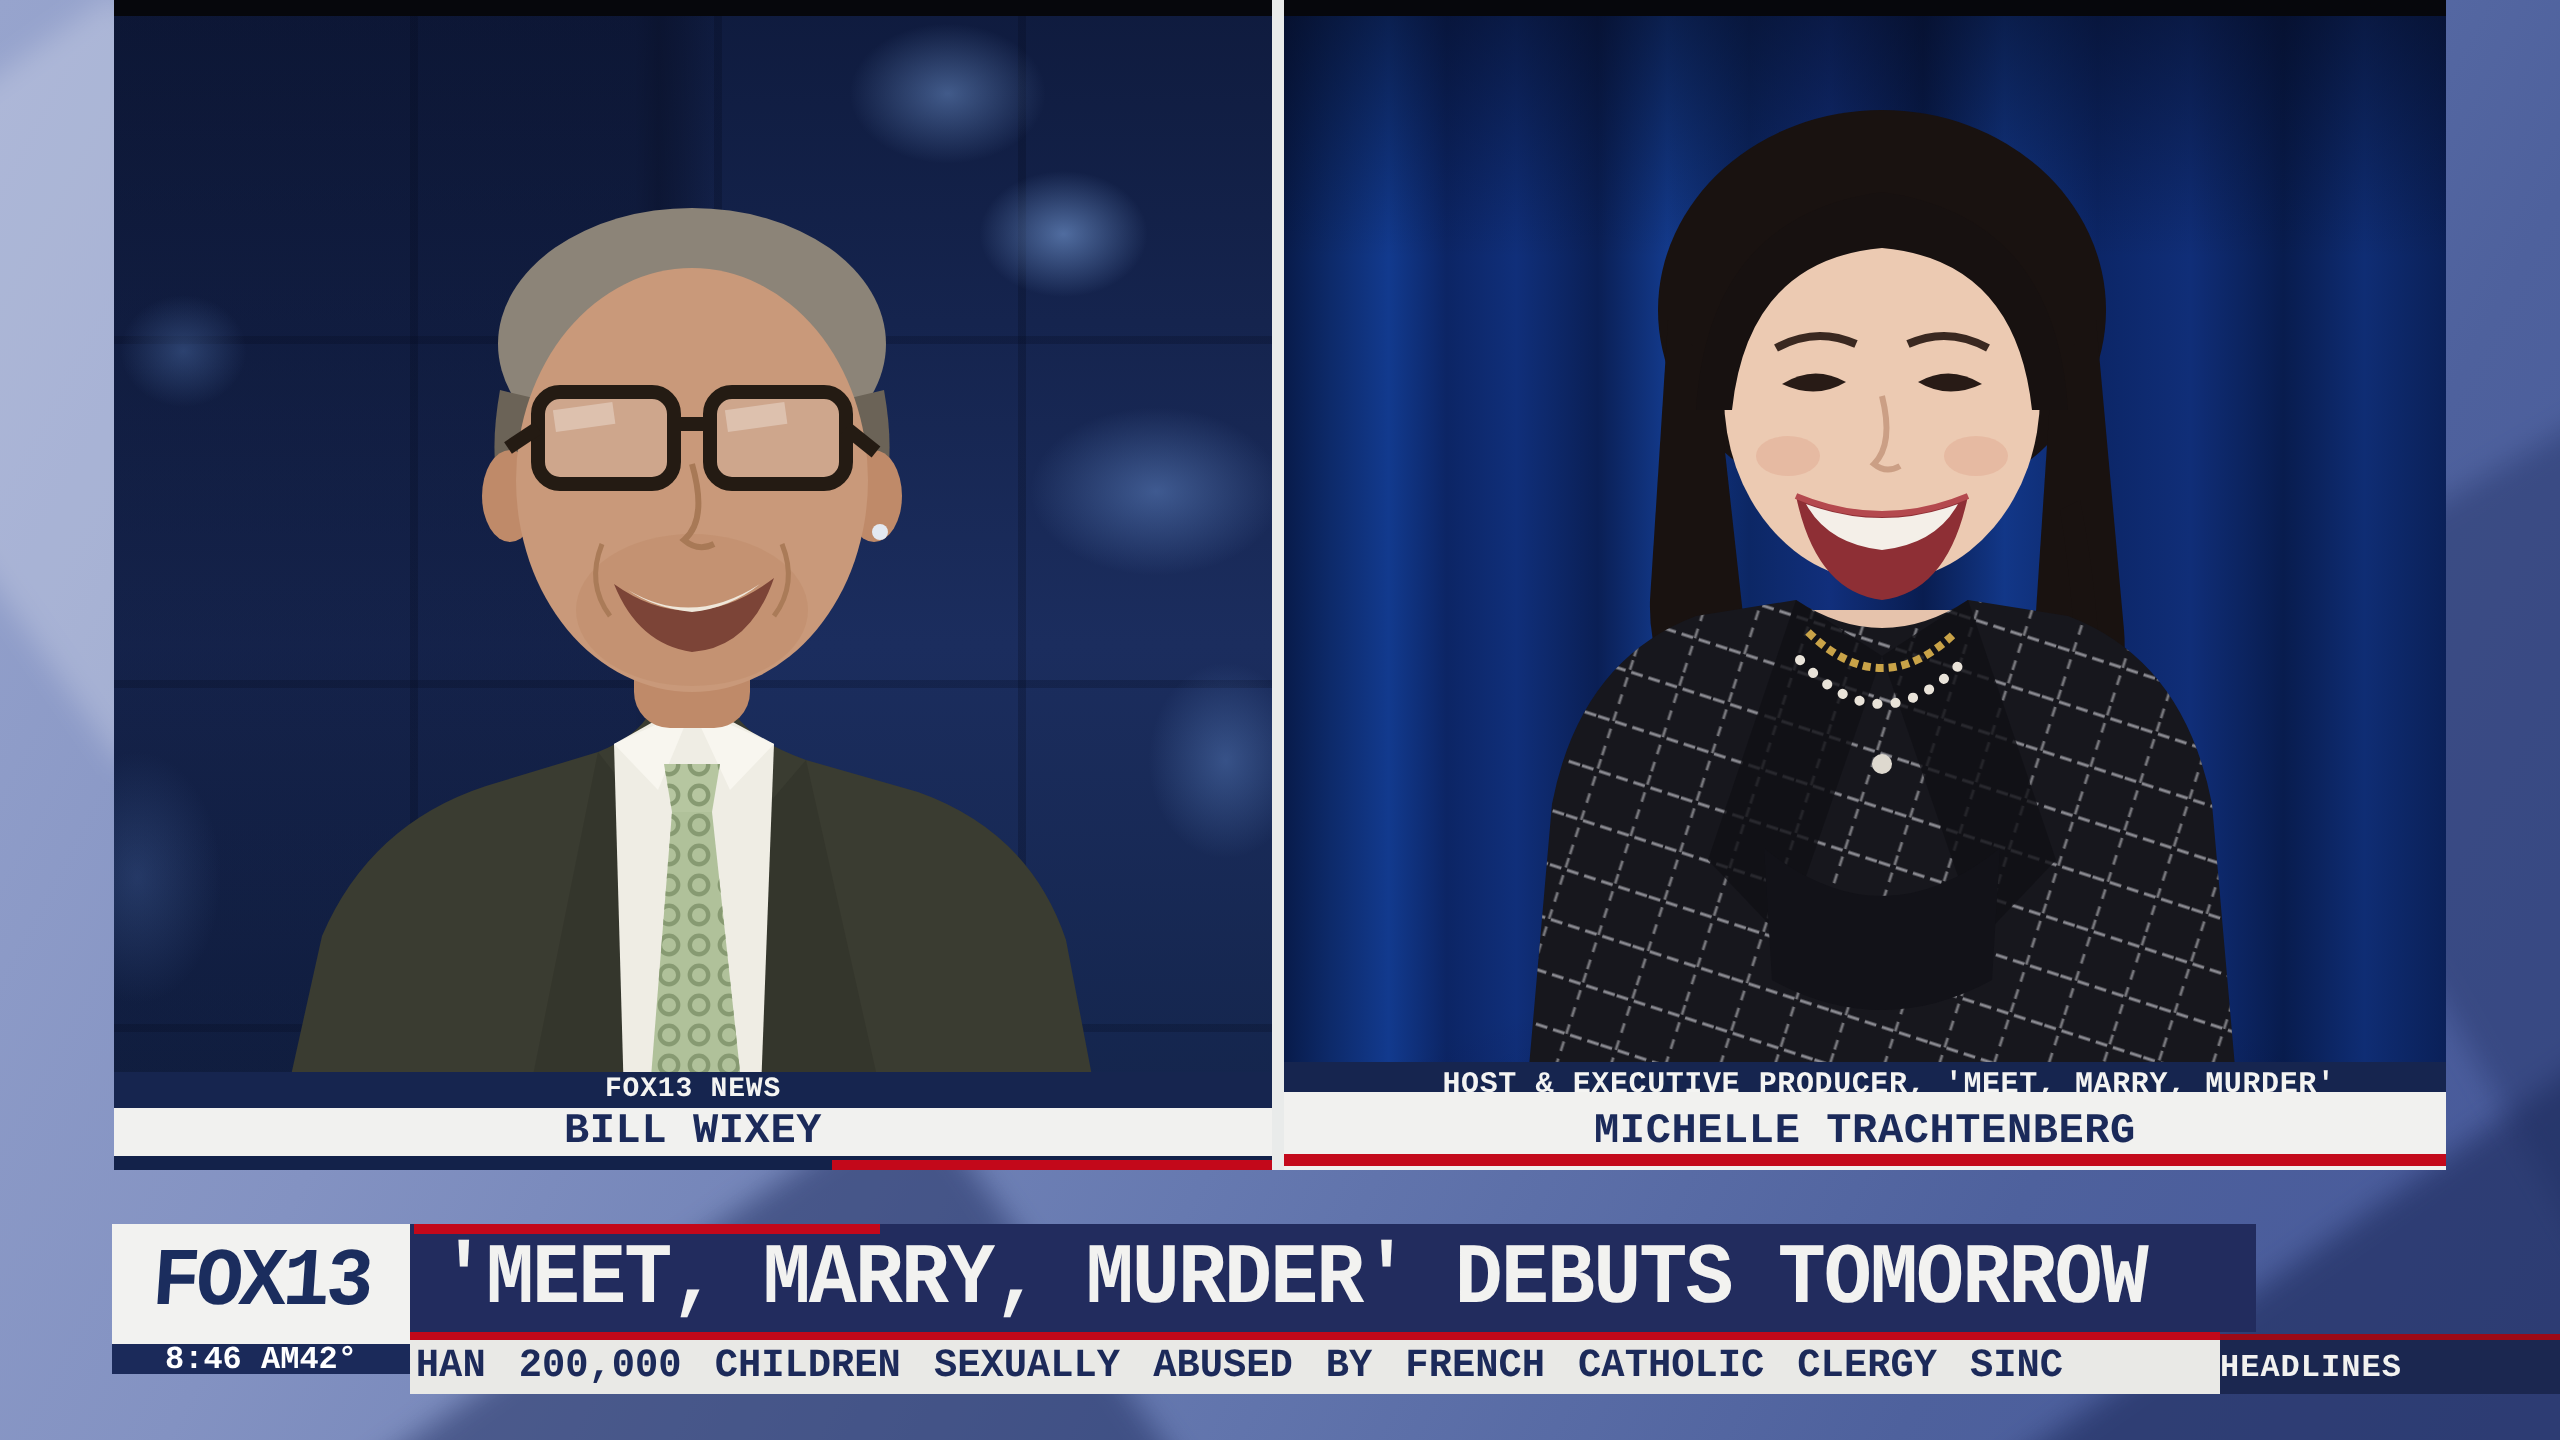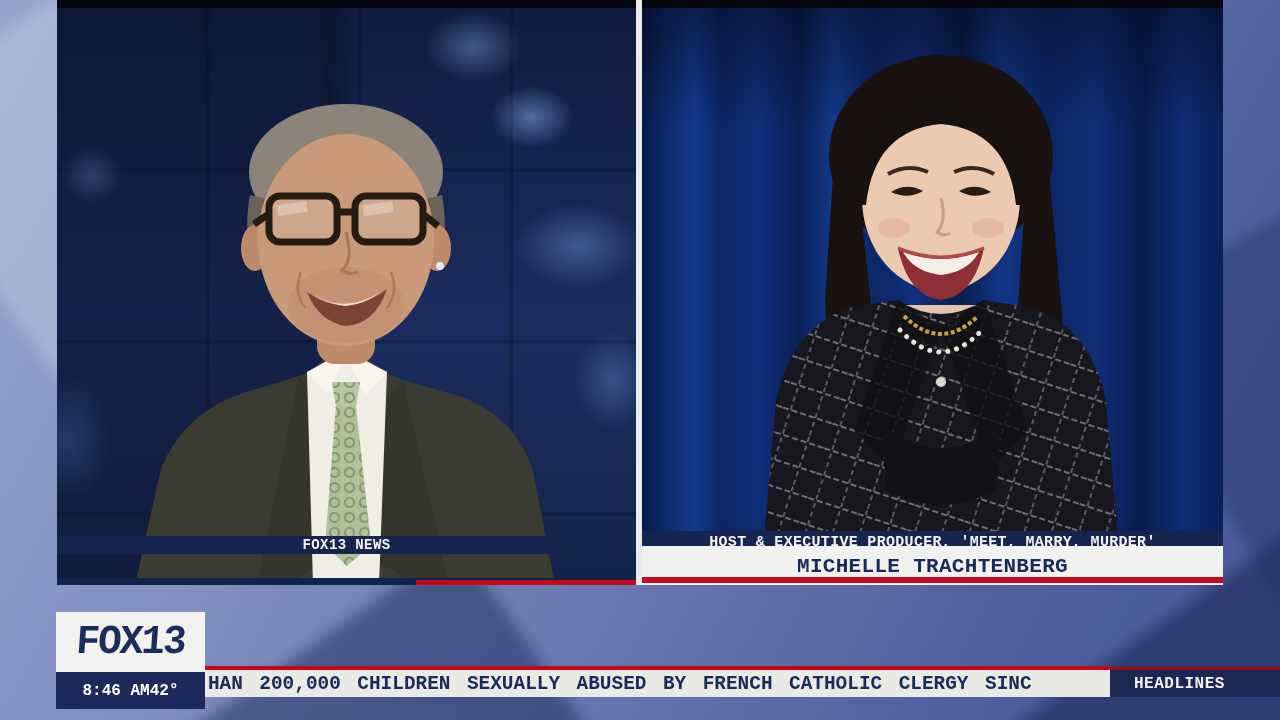--- a/index.html
+++ b/index.html
@@ -37,46 +37,46 @@
 
   
   .cap-label{position:absolute;left:0;width:100%;background:#16254f;color:#f4f4f2;
              font-weight:700;text-align:center;z-index:6;display:flex;align-items:center;justify-content:center;}
   .cap-name{position:absolute;left:0;width:100%;background:#f1f1ef;color:#1b2a5a;
             font-weight:700;text-align:center;z-index:6;display:flex;align-items:center;justify-content:center;}
   #cap-label-left{top:536px;height:18px;font-size:14px;letter-spacing:.4px;}
   #cap-name-left{top:554px;height:24px;font-size:21px;letter-spacing:.3px;}
   #cap-under-left{position:absolute;left:0;top:578px;width:100%;height:7px;background:#13224a;z-index:6;}
   #cap-under-left-red{position:absolute;left:62%;top:2px;width:38%;height:5px;background:#c3081a;}
-  #cap-label-right{top:531px;height:22px;font-size:15px;letter-spacing:.3px;}
+  #cap-label-right{top:531px;height:22px;font-size:15px;letter-spacing:.3px;padding-left:12px;}
   #cap-name-right{top:546px;height:40px;font-size:21px;letter-spacing:.3px;}
   #cap-under-right{position:absolute;left:0;top:577px;width:100%;height:6px;background:#c40a1c;z-index:6;}
 
   
   #logo-box{position:absolute;left:56px;top:612px;width:149px;height:60px;background:#f2f2f0;
             z-index:12;display:flex;align-items:center;justify-content:center;}
   #logo-text{color:#1b2d5e;font-weight:700;font-size:41px;letter-spacing:-2px;
              transform:skewX(-4deg) scaleX(.96);}
-  #time-bar{position:absolute;left:56px;top:672px;width:149px;height:37px;background:#1b2a5a;
+  #time-bar{position:absolute;left:56px;top:672px;width:149px;height:15px;background:#1b2a5a;
             z-index:12;display:flex;align-items:center;justify-content:center;
             color:#fff;font-weight:700;font-size:16px;}
   #banner{position:absolute;left:205px;top:612px;width:923px;height:54px;background:#222c5e;z-index:10;
           display:flex;align-items:center;}
   #banner-redline{position:absolute;left:2px;top:0;width:233px;height:5px;background:#c3081a;}
   #headline-text{color:#f2f2f0;font-weight:700;font-size:43px;letter-spacing:-1px;white-space:nowrap;
                  padding-left:16px;transform:scaleX(.93);transform-origin:left center;}
   #banner-underline{position:absolute;left:205px;top:666px;width:905px;height:4px;background:#c3081a;z-index:11;}
   #ticker{position:absolute;left:205px;top:670px;width:905px;height:27px;background:#e9e9e6;z-index:10;
           overflow:hidden;display:flex;align-items:center;text-align:center;}
   #ticker-text{color:#1c2a5a;font-weight:700;font-size:20px;word-spacing:5px;white-space:nowrap;
                padding-left:3px;transform:scaleX(.97);transform-origin:left center;}
   #headlines-tab{position:absolute;left:1110px;top:667px;width:170px;height:30px;background:#1b2750;
                  border-top:3px solid #9c0a16;box-sizing:border-box;z-index:10;
                  display:flex;align-items:center;}
-  #headlines-label{color:#f2f2f0;font-weight:700;font-size:16px;letter-spacing:.5px;padding-left:24px;}
+  #headlines-label{color:#f2f2f0;font-weight:700;font-size:16px;letter-spacing:.5px;}
 </style>
 </head>
 <body>
 
 <div id="stage">
 
   <div class="ribbon" style="left:150px;top:640px;width:420px;height:260px;background:rgba(28,42,92,.5);transform:rotate(-35deg);"></div>
   <div class="ribbon" style="left:1040px;top:560px;width:520px;height:320px;background:rgba(24,36,84,.55);transform:rotate(-35deg);"></div>
   <div class="ribbon" style="left:1200px;top:220px;width:260px;height:420px;background:rgba(30,44,94,.4);transform:rotate(-30deg);"></div>
   <div class="ribbon" style="left:-50px;top:30px;width:220px;height:320px;background:rgba(255,255,255,.22);transform:rotate(-35deg);"></div>
@@ -136,20 +136,23 @@
       <g>
         <path d="M250,292 Q289,320 330,289 Q318,324 289,326 Q262,322 250,292 Z" fill="#7c4437"></path>
         <path d="M257,295 Q289,314 323,292 Q308,304 289,306 Q270,304 257,295 Z" fill="#efe7da"></path>
       </g>
     </svg>
 
     <div class="topstrip"></div>
     <div class="cap-label" id="cap-label-left">
       <span>FOX13 NEWS</span>
     </div>
+    <div class="cap-name" id="cap-name-left">
+      <span>BILL WIXEY</span>
+    </div>
     <div id="cap-under-left">
       <div id="cap-under-left-red"></div>
     </div>
   </div>
 
   <div id="divider"></div>
 
   <div class="frame" id="frame-right">
     <div id="backdrop-right"></div>
 
@@ -208,20 +211,24 @@
     <div class="topstrip"></div>
     <div class="cap-label" id="cap-label-right">
       <span>HOST &amp; EXECUTIVE PRODUCER, 'MEET, MARRY, MURDER'</span>
     </div>
     <div class="cap-name" id="cap-name-right">
       <span>MICHELLE TRACHTENBERG</span>
     </div>
     <div id="cap-under-right"></div>
   </div>
 
+  <div id="banner">
+    <div id="banner-redline"></div>
+    <div id="headline-text">'MEET, MARRY, MURDER' DEBUTS TOMORROW</div>
+  </div>
   <div id="banner-underline"></div>
 
   <div id="logo-box">
     <span id="logo-text">FOX13</span>
   </div>
   <div id="time-bar">
     <span>8:46 AM</span>
     <span>42°</span>
   </div>
 

